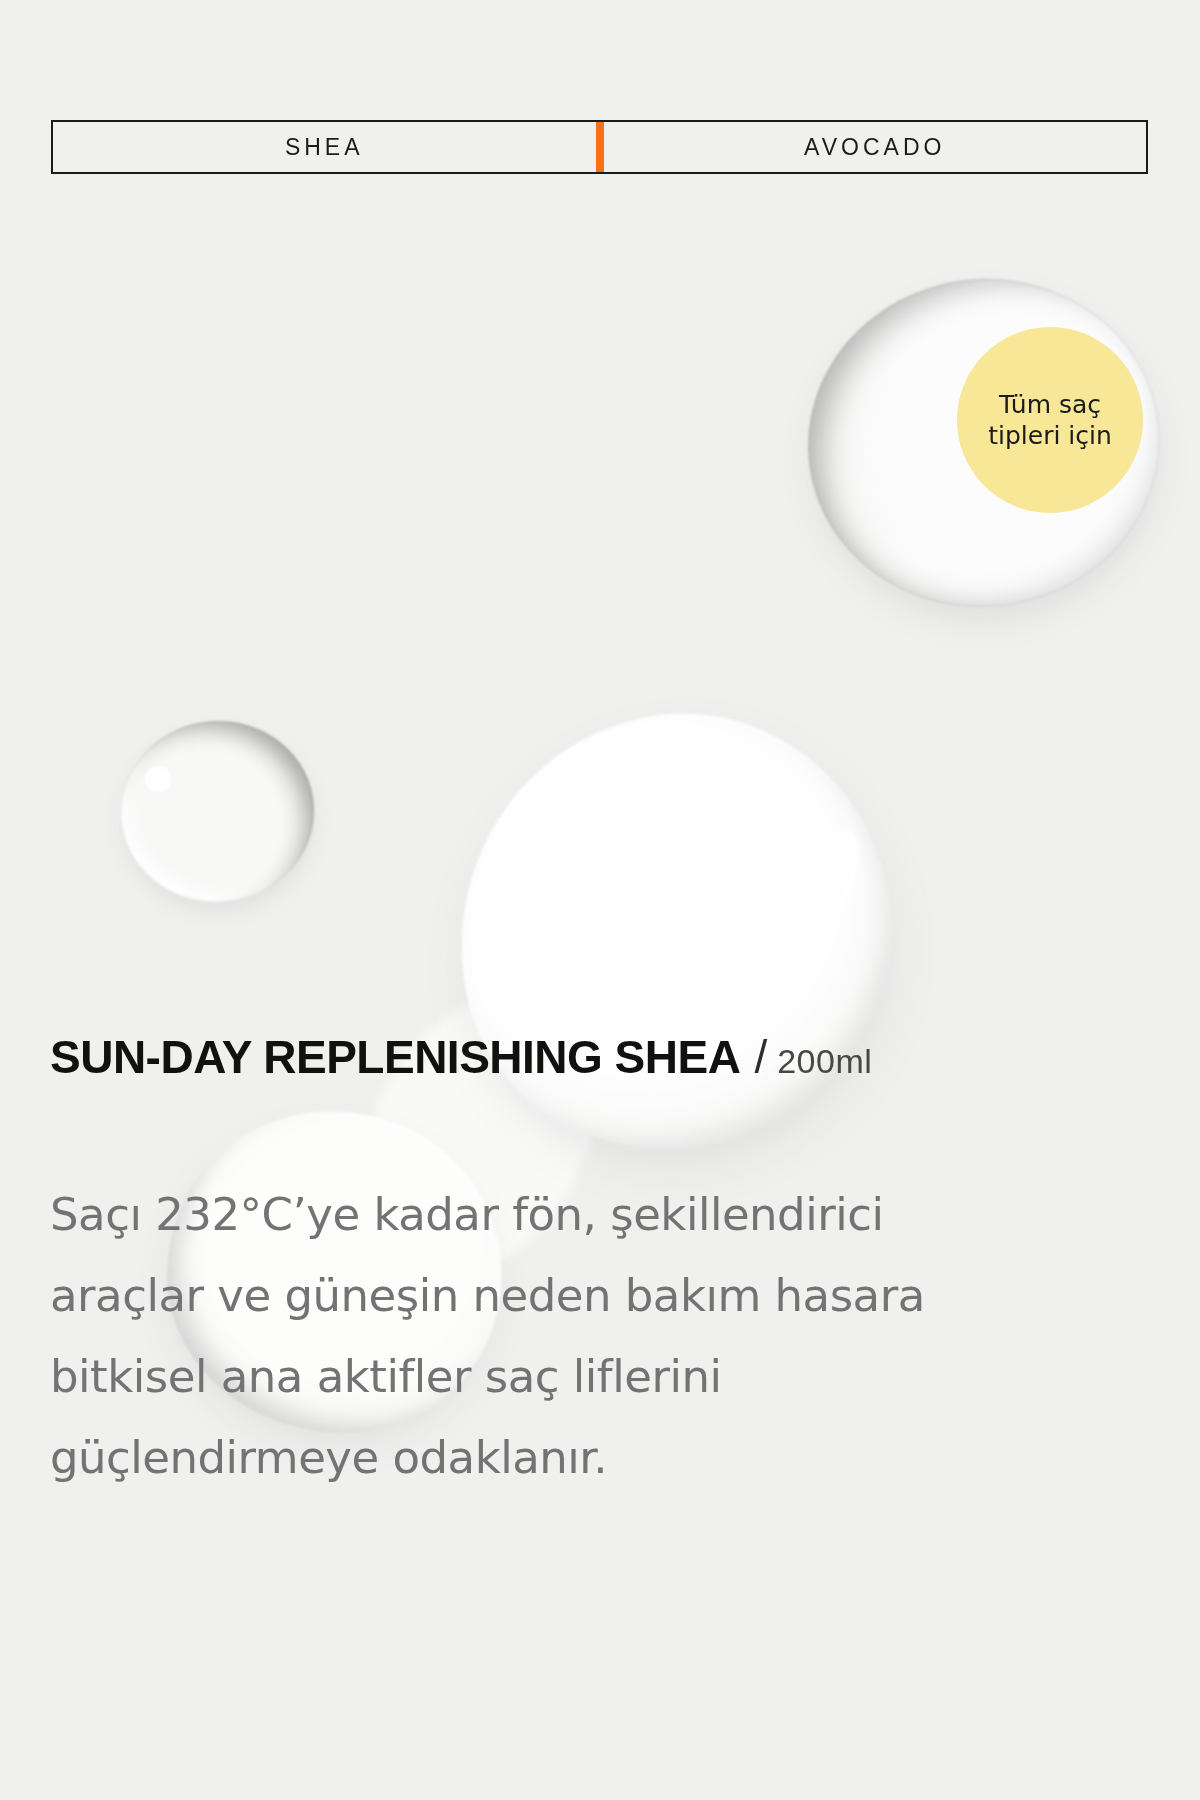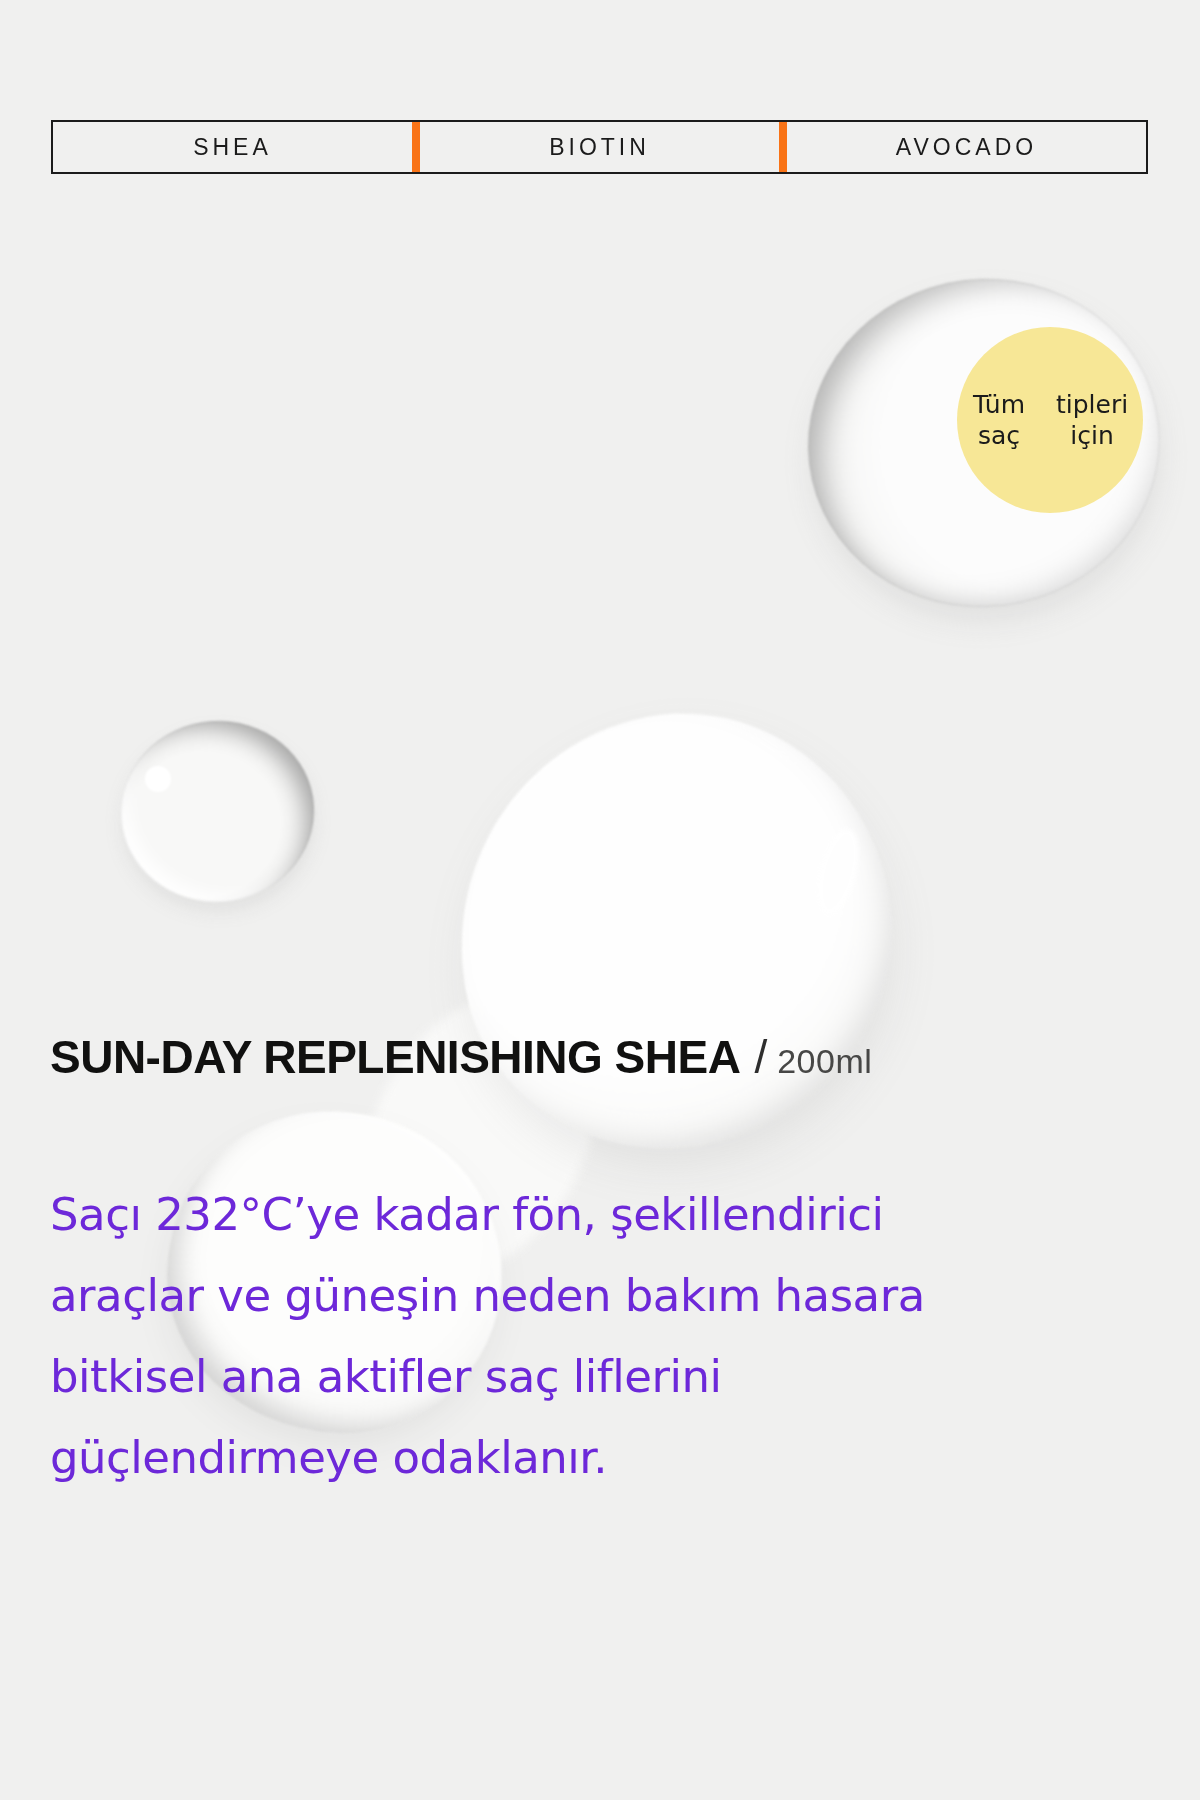--- a/index.html
+++ b/index.html
@@ -50,47 +50,44 @@
     background:radial-gradient(circle at 50% 40%,#fdfdfc 55%,#f8f8f7 75%,#eeeeed 90%,#e1e1e0 100%);
     box-shadow:inset 16px -16px 26px -8px rgba(140,140,140,.35),
                inset -8px 10px 22px -10px rgba(255,255,255,.8),
                0 16px 30px rgba(130,130,130,.10);
     filter:blur(1px);}
   .blob-highlight{position:absolute;left:820px;top:828px;width:36px;height:88px;
     border-radius:50%;transform:rotate(14deg);background:#ffffff;filter:blur(2px);opacity:.95;}
 
   
   .badge{position:absolute;left:957px;top:327px;width:186px;height:186px;border-radius:50%;
-    background:#f7e796;display:flex;align-items:center;justify-content:center;}
+    background:#f7e796;display:flex;flex-direction:column;align-items:center;justify-content:center;}
   .badge-line{font-family:"DejaVu Sans",sans-serif;font-size:25px;line-height:31px;
     color:#1b1b1b;font-weight:500;text-align:center;}
 
   
   .title-row{position:absolute;left:50px;top:1030px;display:flex;align-items:baseline;
     white-space:nowrap;}
   .product-title{font-size:46px;font-weight:700;letter-spacing:-.5px;color:#111110;}
   .title-separator{font-size:46px;font-weight:400;color:#2e2e2e;margin:0 10px 0 14px;}
   .product-volume{font-size:34px;font-weight:400;color:#474746;letter-spacing:.5px;text-align:right;}
 
   
   .description{position:absolute;left:50px;top:1174px;width:1130px;}
   .desc-line{font-family:"DejaVu Sans",sans-serif;font-size:45px;line-height:81px;
-    letter-spacing:-.5px;color:#6d28d9;white-space:nowrap;font-weight:400;}
+    letter-spacing:-.5px;color:#737373;white-space:nowrap;font-weight:400;}
 </style>
 </head>
 <body>
 
 <div class="canvas">
 
   <div class="ingredients-bar">
     <div class="ingredient-cell">
       <span class="ingredient-label">SHEA</span>
-    </div>
-    <div class="ingredient-cell">
-      <span class="ingredient-label">BIOTIN</span>
     </div>
     <div class="ingredient-cell">
       <span class="ingredient-label">AVOCADO</span>
     </div>
   </div>
 
   <div class="droplet-large"></div>
   <div class="blob-neck"></div>
   <div class="blob-upper"></div>
   <div class="blob-lower"></div>

